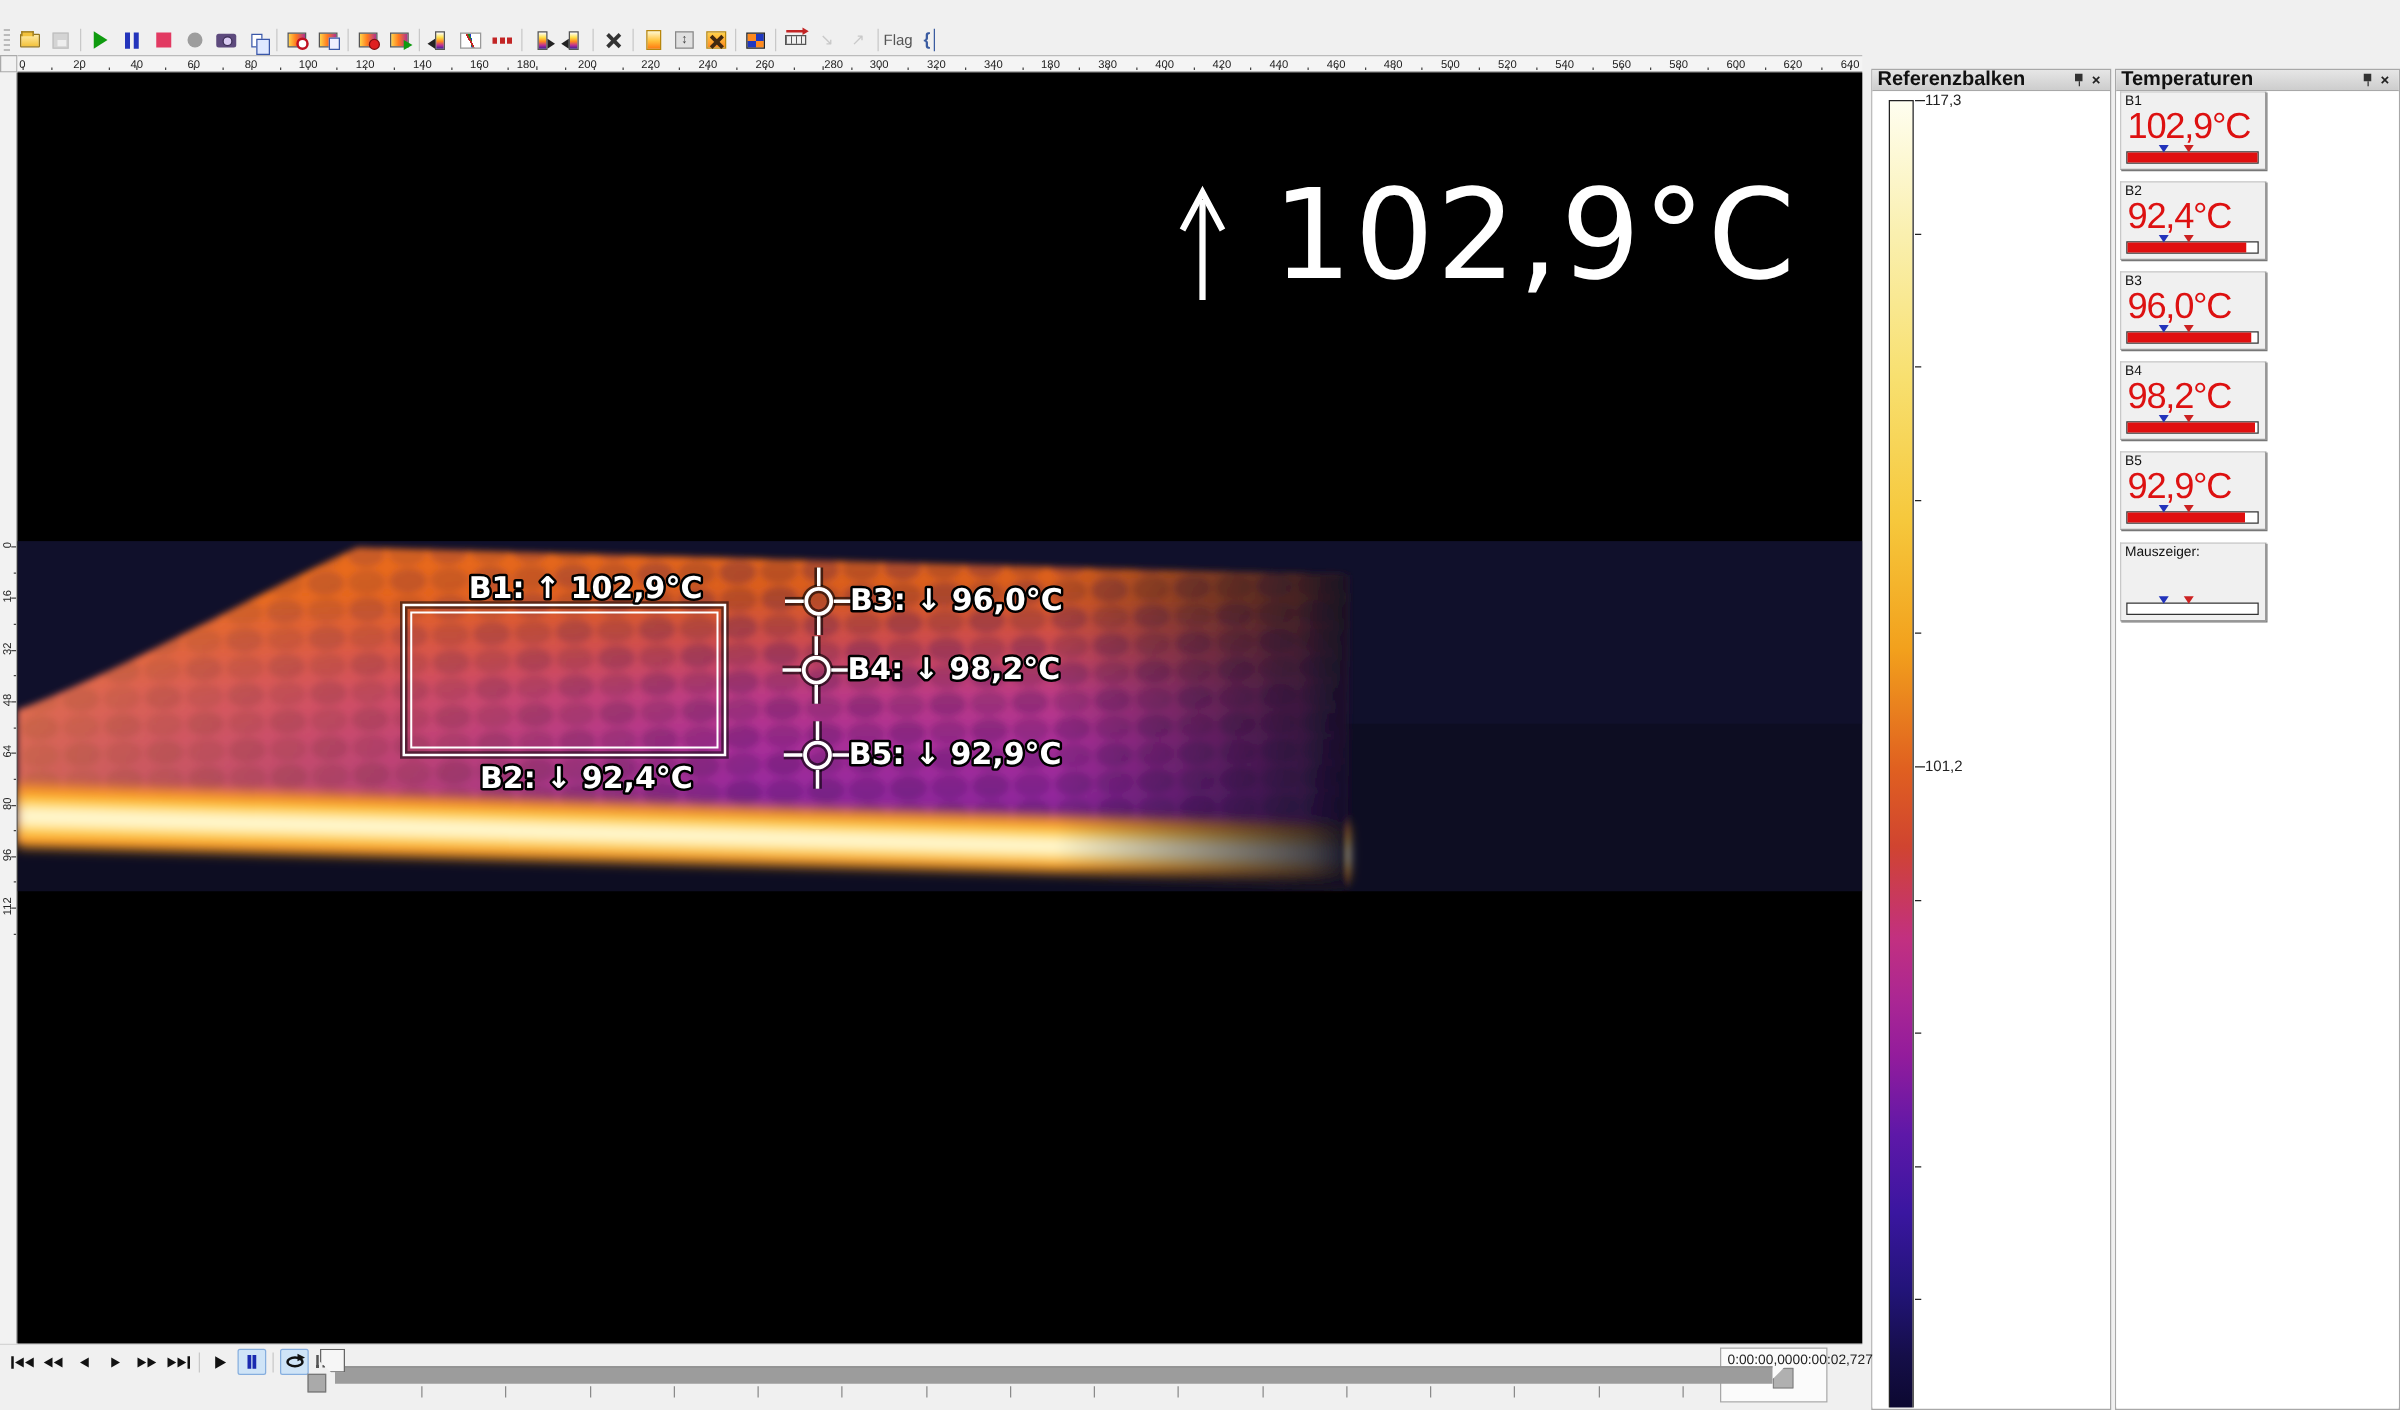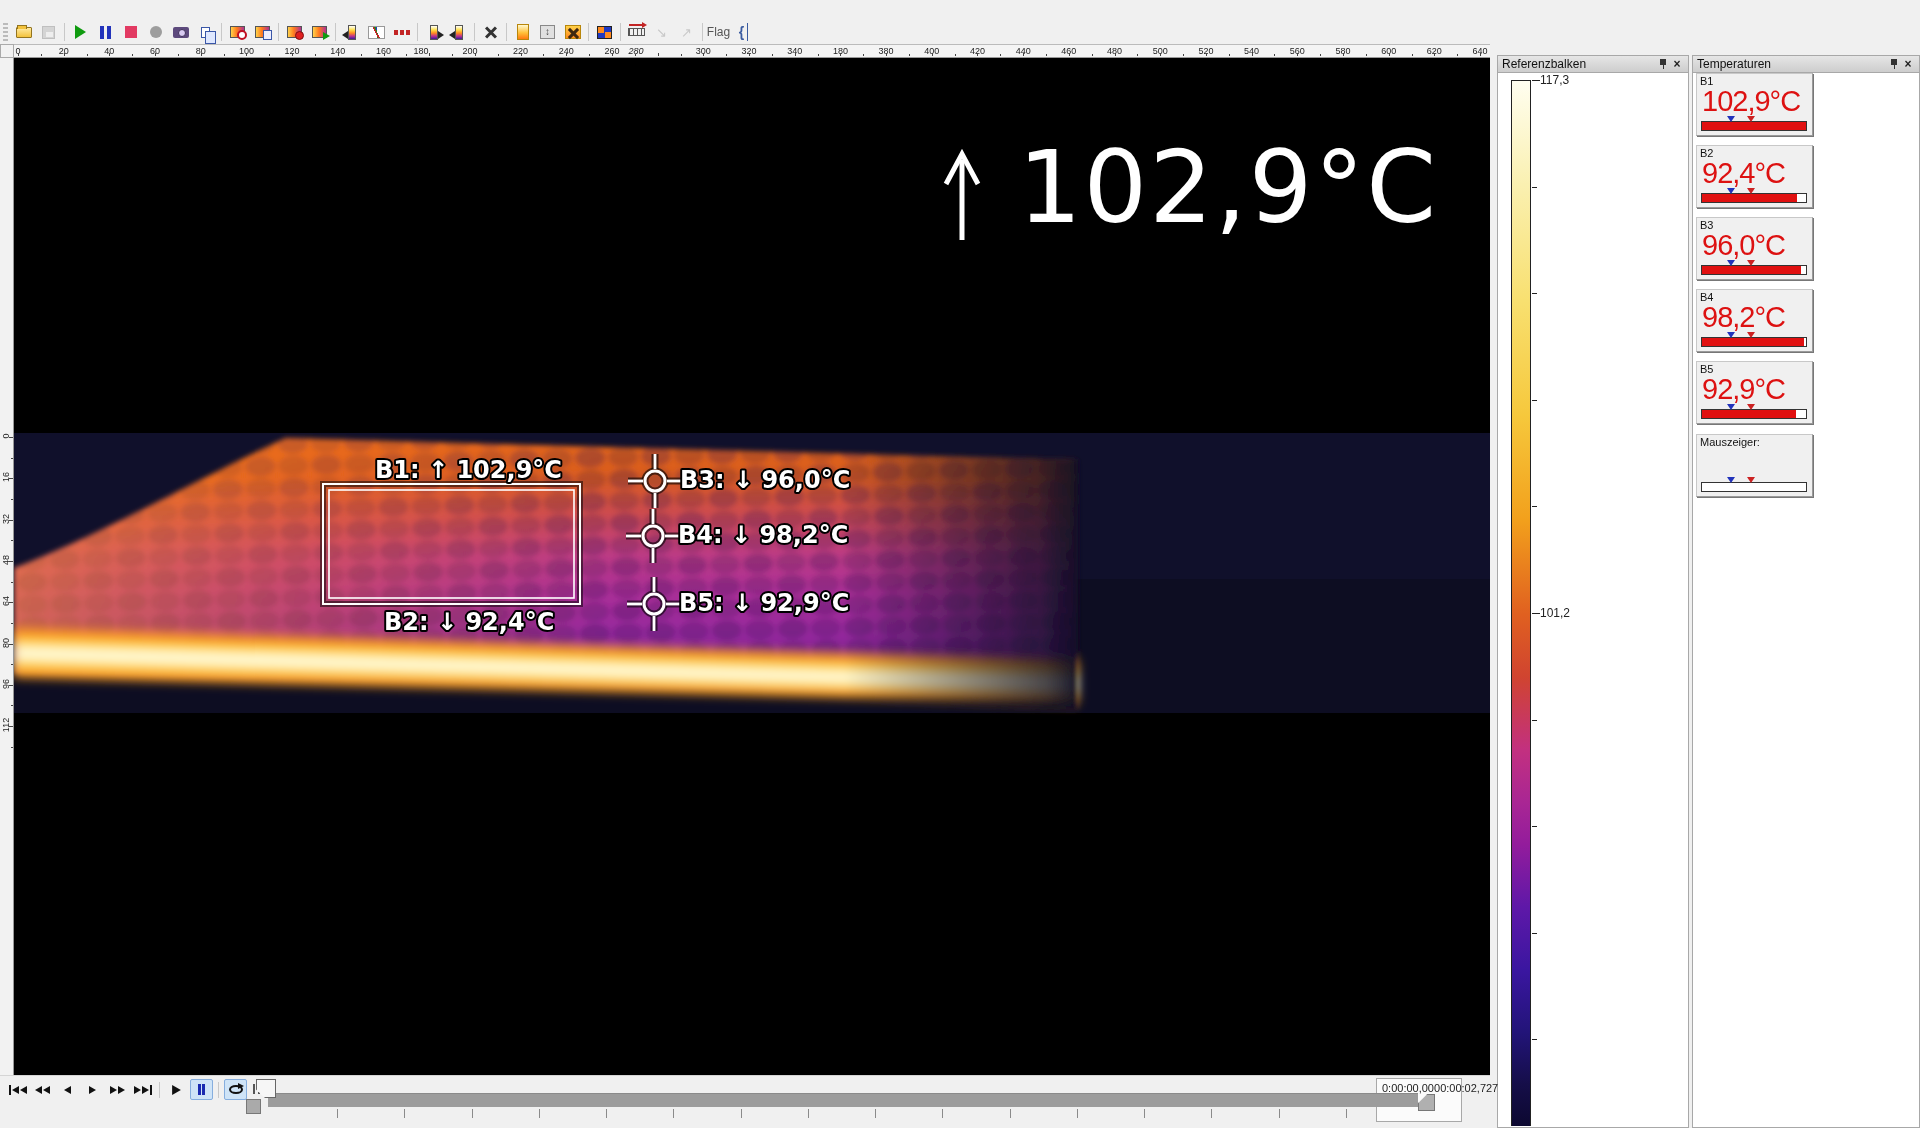--- a/index.html
+++ b/index.html
@@ -115,21 +115,21 @@
   #marker-end{position:absolute;left:1418px;top:18px;width:17px;height:17px;background:#b0b0b0;border:1px solid #777;
     clip-path:polygon(0 55%,55% 0,100% 0,100% 100%,0 100%);z-index:3;}
 
   
   #splitter{position:absolute;left:1490px;top:44px;width:7px;height:1084px;background:#f0f0f0;}
   .panel{position:absolute;top:55px;background:#fff;border:1px solid #a8a8a8;}
   #panel-ref{left:1497px;width:192px;height:1073px;}
   #panel-temp{left:1692px;width:228px;height:1073px;}
   .panel-header{position:relative;height:17px;background:linear-gradient(#e6e6e6,#cdcdcd);
     border-bottom:1px solid #a8a8a8;display:flex;align-items:center;padding:0 4px;}
-  .panel-title{font-size:12px;color:#111;flex:1;}
+  .panel-title{font-size:16px;color:#111;flex:1;font-weight:bold;}
   .ph-btn{width:14px;height:13px;display:flex;align-items:center;justify-content:center;font-size:12px;color:#222;}
   .pin-glyph{display:block;width:8px;height:10px;position:relative;}
   .pin-glyph::before{content:"";position:absolute;left:1px;top:0;width:6px;height:6px;background:#333;}
   .pin-glyph::after{content:"";position:absolute;left:3.5px;top:6px;width:1px;height:4px;background:#333;}
   .close-glyph{font-weight:bold;font-size:12px;line-height:12px;}
   .panel-body{position:relative;width:100%;height:calc(100% - 18px);background:#fff;overflow:hidden;}
   #colorbar{position:absolute;left:13px;top:7px;width:20px;height:1048px;border:1px solid #222;
     background:linear-gradient(#fffef0 0%,#faf0b0 10%,#f8e070 21%,#f6c83c 32%,#f2a01c 42%,
       #e06020 51%,#d04430 57%,#c23080 64%,#a92694 69%,#931c9c 73%,#5e18a8 79%,
       #3a16a0 85%,#221478 91%,#150e48 96%,#0c0830 100%);}
@@ -285,21 +285,21 @@
       <div class="htick" style="left: 483.75px; height: 2px;"></div>
       <div class="hlab" style="left: 506.59px;">220</div>
       <div class="htick" style="left: 506.59px; height: 3px;"></div>
       <div class="htick" style="left: 529.44px; height: 2px;"></div>
       <div class="hlab" style="left: 552.28px;">240</div>
       <div class="htick" style="left: 552.28px; height: 3px;"></div>
       <div class="htick" style="left: 575.13px; height: 2px;"></div>
       <div class="hlab" style="left: 597.97px;">260</div>
       <div class="htick" style="left: 597.97px; height: 3px;"></div>
       <div class="htick" style="left: 620.82px; height: 2px;"></div>
-      <div class="hlab" style="left: 622px; font-style: italic;">280</div>
+      <div class="hlab" style="left: 653px;">280</div>
       <div class="htick" style="left: 643.66px; height: 3px;"></div>
       <div class="htick" style="left: 666.51px; height: 2px;"></div>
       <div class="hlab" style="left: 689.35px;">300</div>
       <div class="htick" style="left: 689.35px; height: 3px;"></div>
       <div class="htick" style="left: 712.2px; height: 2px;"></div>
       <div class="hlab" style="left: 735.04px;">320</div>
       <div class="htick" style="left: 735.04px; height: 3px;"></div>
       <div class="htick" style="left: 757.89px; height: 2px;"></div>
       <div class="hlab" style="left: 780.73px;">340</div>
       <div class="htick" style="left: 780.73px; height: 3px;"></div>

